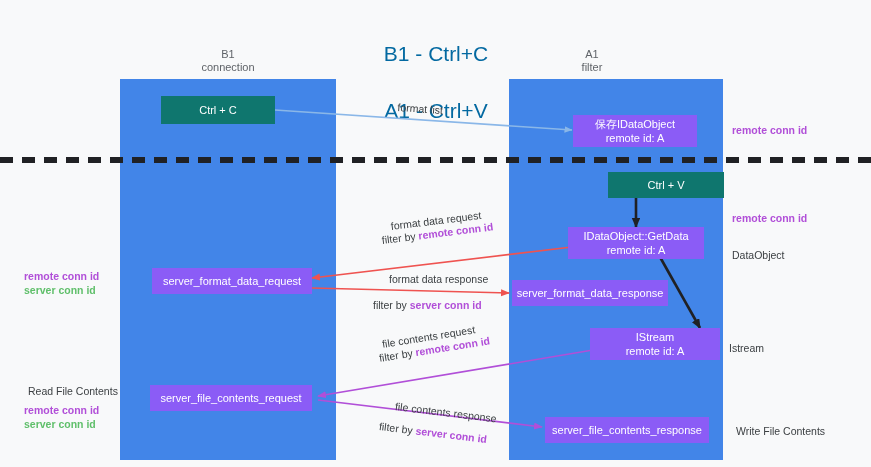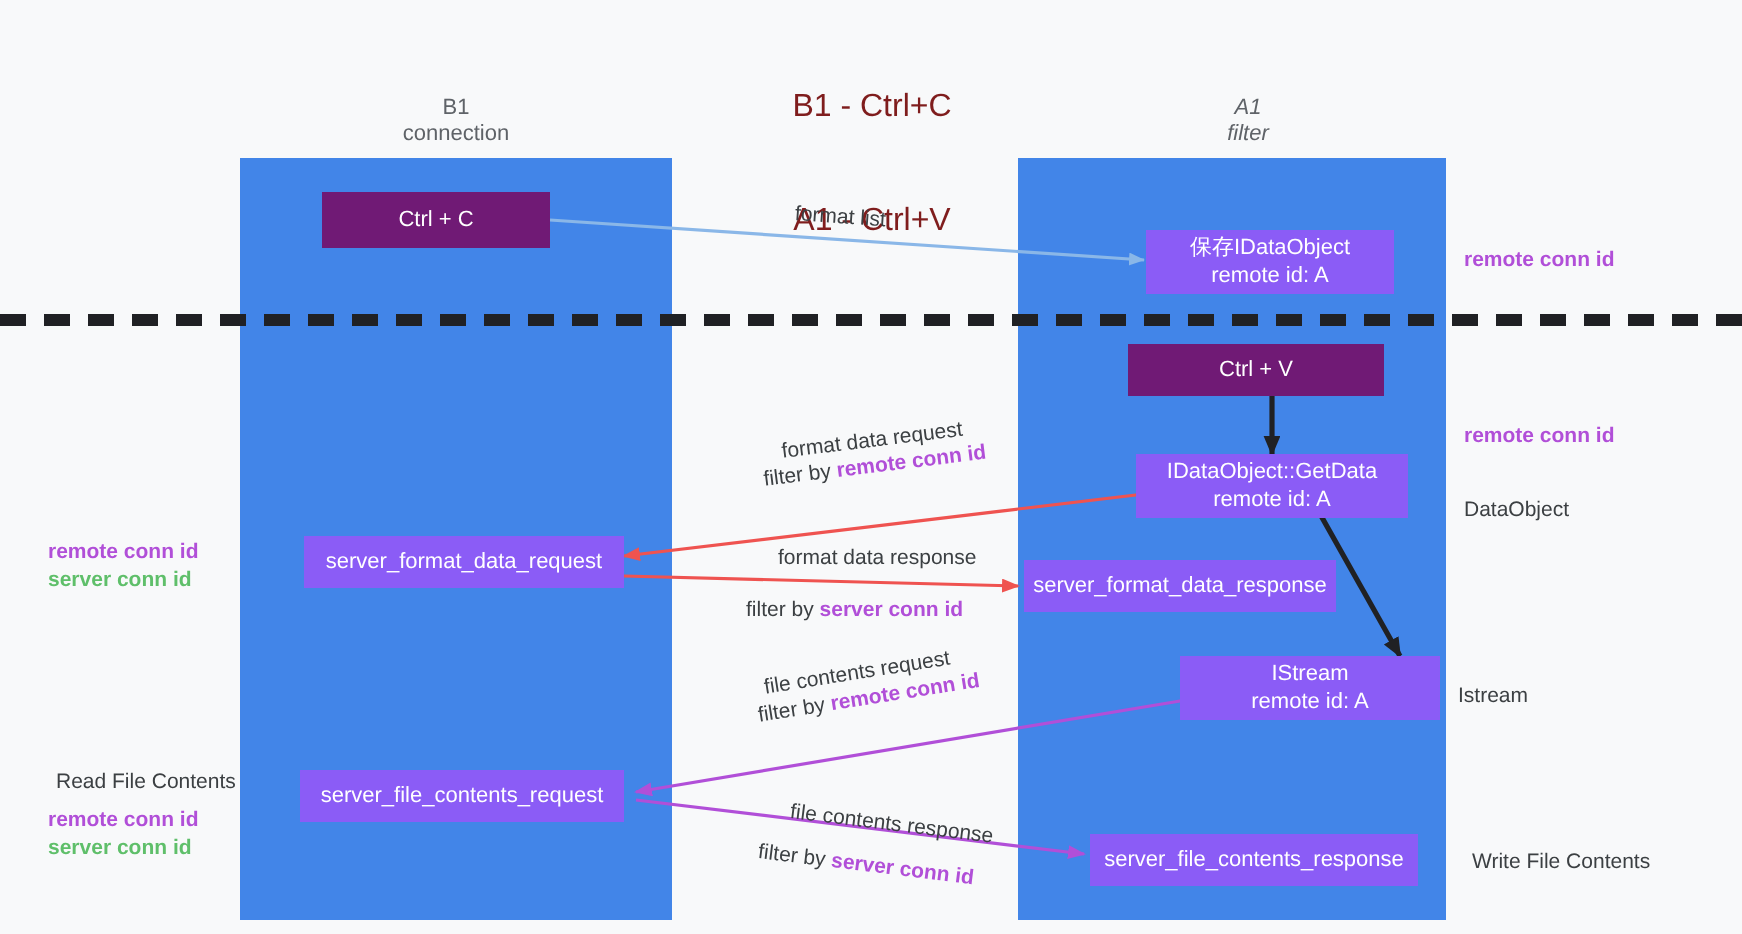--- a/index.html
+++ b/index.html
@@ -7,34 +7,34 @@
     width:871px;height:467px;
     background:#f8f9fa;
     font-family:"Liberation Sans","DejaVu Sans",sans-serif;
     color:#3c4043;
     overflow:hidden;
     position:relative;
   }
   #canvas{position:absolute;left:0;top:0;width:871px;height:467px;}
   .lane{position:absolute;background:#4285e8;}
   .title{
-    position:absolute;text-align:center;font-size:16px;color:#7f1d1d;
+    position:absolute;text-align:center;font-size:21px;color:#0369a1;
     line-height:19px;white-space:pre;
   }
   .colhdr{
     position:absolute;text-align:center;font-size:11px;color:#5f6368;
     line-height:13px;
   }
   .box{
     position:absolute;box-sizing:border-box;
     display:flex;align-items:center;justify-content:center;
     text-align:center;color:#ffffff;font-size:11px;line-height:14px;
     padding:2px 4px;
   }
-  .box.green{background:#701a75;}
+  .box.green{background:#0f766e;}
   .box.orange{background:#fbb košik;}
   .box.orange{background:#8b5cf6;}
   .lbl{
     position:absolute;font-size:10.5px;color:#3c4043;line-height:14px;
     white-space:nowrap;
   }
   .lbl.rot{transform-origin:left top;}
   .purple{color:#b14fd8;font-weight:bold;}
   .green-t{color:#5fbf6a;font-weight:bold;}
   .sidelbl{
@@ -52,21 +52,21 @@
 
   <div class="title" style="left:336px;top:6px;width:200px;">
     <div>B1 - Ctrl+C</div>
     <div>A1 - Ctrl+V</div>
   </div>
 
   <div class="colhdr" style="left:148px;top:48px;width:160px;">
     <div>B1</div>
     <div>connection</div>
   </div>
-  <div class="colhdr" style="left:544px;top:48px;width:160px;font-style:italic;">
+  <div class="colhdr" style="left:512px;top:48px;width:160px;">
     <div>A1</div>
     <div>filter</div>
   </div>
 
   <svg class="ov" viewBox="0 0 871 467">
     <defs>
       <marker id="ar-blue" markerWidth="9" markerHeight="9" refX="7.5" refY="3.2" orient="auto" markerUnits="userSpaceOnUse">
         <path d="M0,0 L8,3.2 L0,6.4 z" fill="#8ab7e8"></path>
       </marker>
       <marker id="ar-red" markerWidth="10" markerHeight="10" refX="8" refY="3.5" orient="auto" markerUnits="userSpaceOnUse">
@@ -101,21 +101,21 @@
 
   <div class="box green" style="left:161px;top:96px;width:114px;height:28px;">
     <span>Ctrl + C</span>
   </div>
 
   <div class="box orange" style="left:573px;top:115px;width:124px;height:32px;flex-direction:column;">
     <span>保存IDataObject</span>
     <span>remote id: A</span>
   </div>
 
-  <div class="box green" style="left:564px;top:172px;width:128px;height:26px;">
+  <div class="box green" style="left:608px;top:172px;width:116px;height:26px;">
     <span>Ctrl + V</span>
   </div>
 
   <div class="box orange" style="left:568px;top:227px;width:136px;height:32px;flex-direction:column;">
     <span>IDataObject::GetData</span>
     <span>remote id: A</span>
   </div>
 
   <div class="box orange" style="left:512px;top:280px;width:156px;height:26px;">
     <span>server_format_data_response</span>

